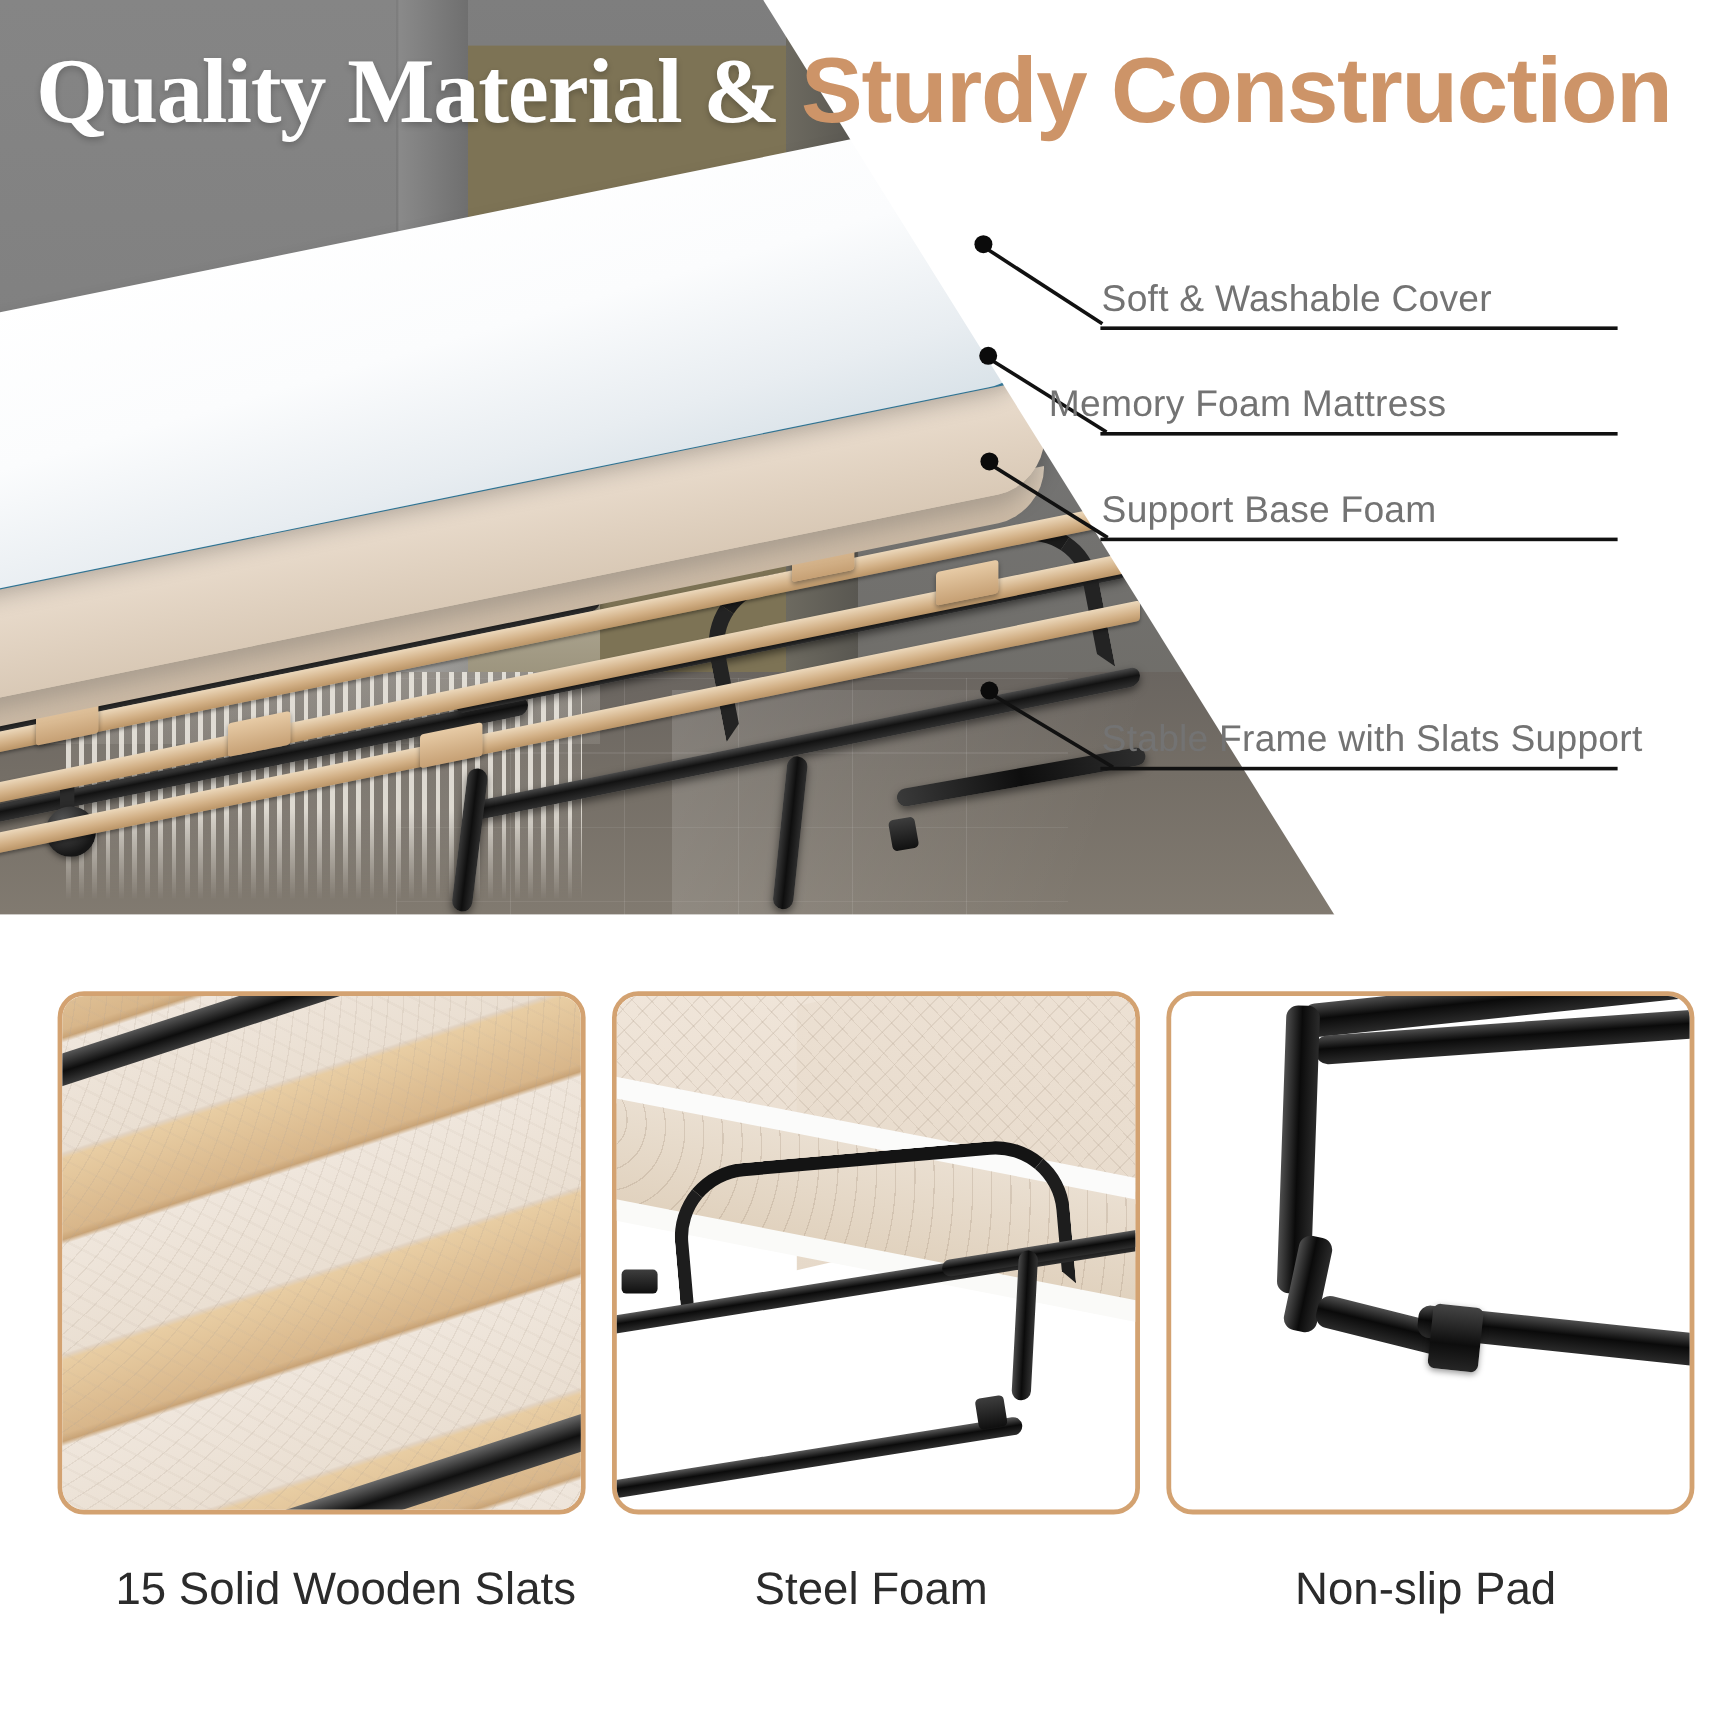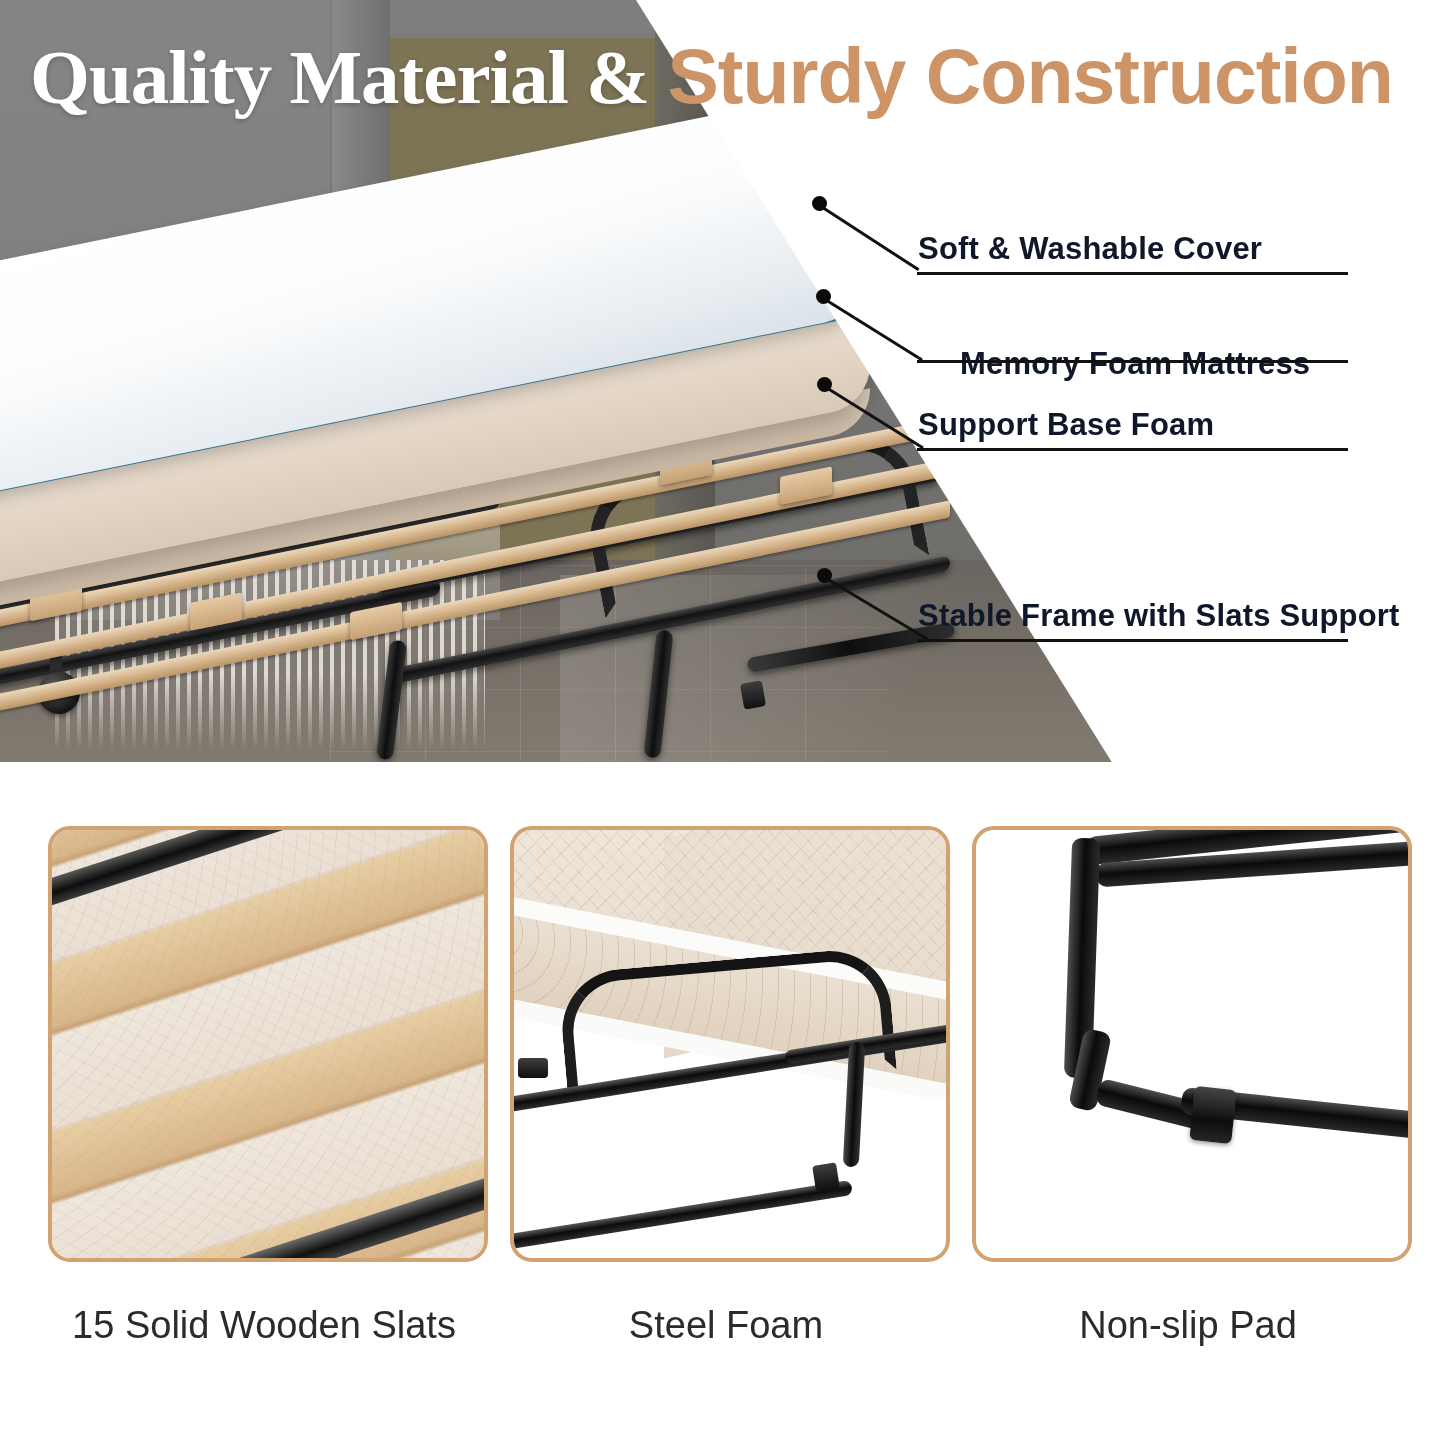--- a/index.html
+++ b/index.html
@@ -97,21 +97,21 @@
   .hero-bottom-mask{position:absolute;left:0;top:762px;width:1445px;height:12px;background:#fff;}
 
   
   #title{position:absolute;left:30px;top:28px;width:1390px;height:96px;z-index:40;
       font-size:77px;font-weight:bold;line-height:96px;letter-spacing:-1px;white-space:nowrap;}
   #title .t-white{color:#ffffff;text-shadow:0 2px 5px rgba(0,0,0,.22);font-family:Liberation Serif, serif;}
   #title .t-tan{color:#cd9468;}
 
   
   .callout{position:absolute;z-index:45;}
-  .callout .c-label{position:absolute;font-size:31px;font-weight:bold;color:#0f172a;
+  .callout .c-label{position:absolute;font-size:31px;font-weight:normal;color:#737373;
       white-space:nowrap;letter-spacing:.2px;}
   .callout .c-underline{position:absolute;height:3px;background:#111;}
   .dot{position:absolute;width:15px;height:15px;border-radius:50%;background:#0b0b0b;z-index:46;}
   .leader{position:absolute;height:3px;background:#111;transform-origin:0 50%;z-index:45;}
 
   
   .panel{position:absolute;top:826px;width:432px;height:428px;
       border:4px solid #d3a271;border-radius:22px;overflow:hidden;background:#fff;}
   #panel-1{left:48px;} #panel-2{left:510px;} #panel-3{left:972px;}
 
@@ -161,21 +161,21 @@
   
   .p3-tube{position:absolute;background:linear-gradient(180deg,#4f4f4f,#0a0a0a 46%,#2b2b2b);border-radius:10px;}
   .p3-tube-v{position:absolute;background:linear-gradient(90deg,#4f4f4f,#0a0a0a 48%,#2b2b2b);border-radius:10px;}
   .p3-clip{position:absolute;width:42px;height:54px;border-radius:6px;
       background:linear-gradient(180deg,#454545,#0d0d0d 60%,#262626);box-shadow:0 2px 5px rgba(0,0,0,.4);}
 
   
   .caption{position:absolute;top:1300px;width:432px;text-align:center;
       font-size:38px;line-height:50px;color:#2b2b2b;font-weight:400;
       font-family:"Liberation Sans","DejaVu Sans",sans-serif;}
-  #caption-1{left:48px;} #caption-2{left:510px;} #caption-3{left:972px;}
+  #caption-1{left:48px;text-align:right;} #caption-2{left:510px;} #caption-3{left:972px;}
 </style>
 </head>
 <body>
 
 <div id="hero">
 
   <div class="room-wall"></div>
   <div class="room-wall-left"></div>
   <div class="room-pillar"></div>
   <div class="room-khaki"></div>
@@ -225,21 +225,21 @@
 <div class="dot" style="left:812px;top:196px;"></div>
 <div class="leader" style="left:818px;top:203px;width:120px;transform:rotate(33deg);"></div>
 <div class="callout">
   <div class="c-label" style="left:918px;top:231px;">Soft &amp; Washable Cover</div>
   <div class="c-underline" style="left:917px;top:272px;width:431px;"></div>
 </div>
 
 <div class="dot" style="left:816px;top:289px;"></div>
 <div class="leader" style="left:822px;top:296px;width:118px;transform:rotate(32deg);"></div>
 <div class="callout">
-  <div class="c-label" style="left:960px;top:319px;margin-top:27px;">Memory Foam Mattress</div>
+  <div class="c-label" style="left:874px;top:319px;">Memory Foam Mattress</div>
   <div class="c-underline" style="left:917px;top:360px;width:431px;"></div>
 </div>
 
 <div class="dot" style="left:817px;top:377px;"></div>
 <div class="leader" style="left:823px;top:384px;width:118px;transform:rotate(32deg);"></div>
 <div class="callout">
   <div class="c-label" style="left:918px;top:407px;">Support Base Foam</div>
   <div class="c-underline" style="left:917px;top:448px;width:431px;"></div>
 </div>
 

